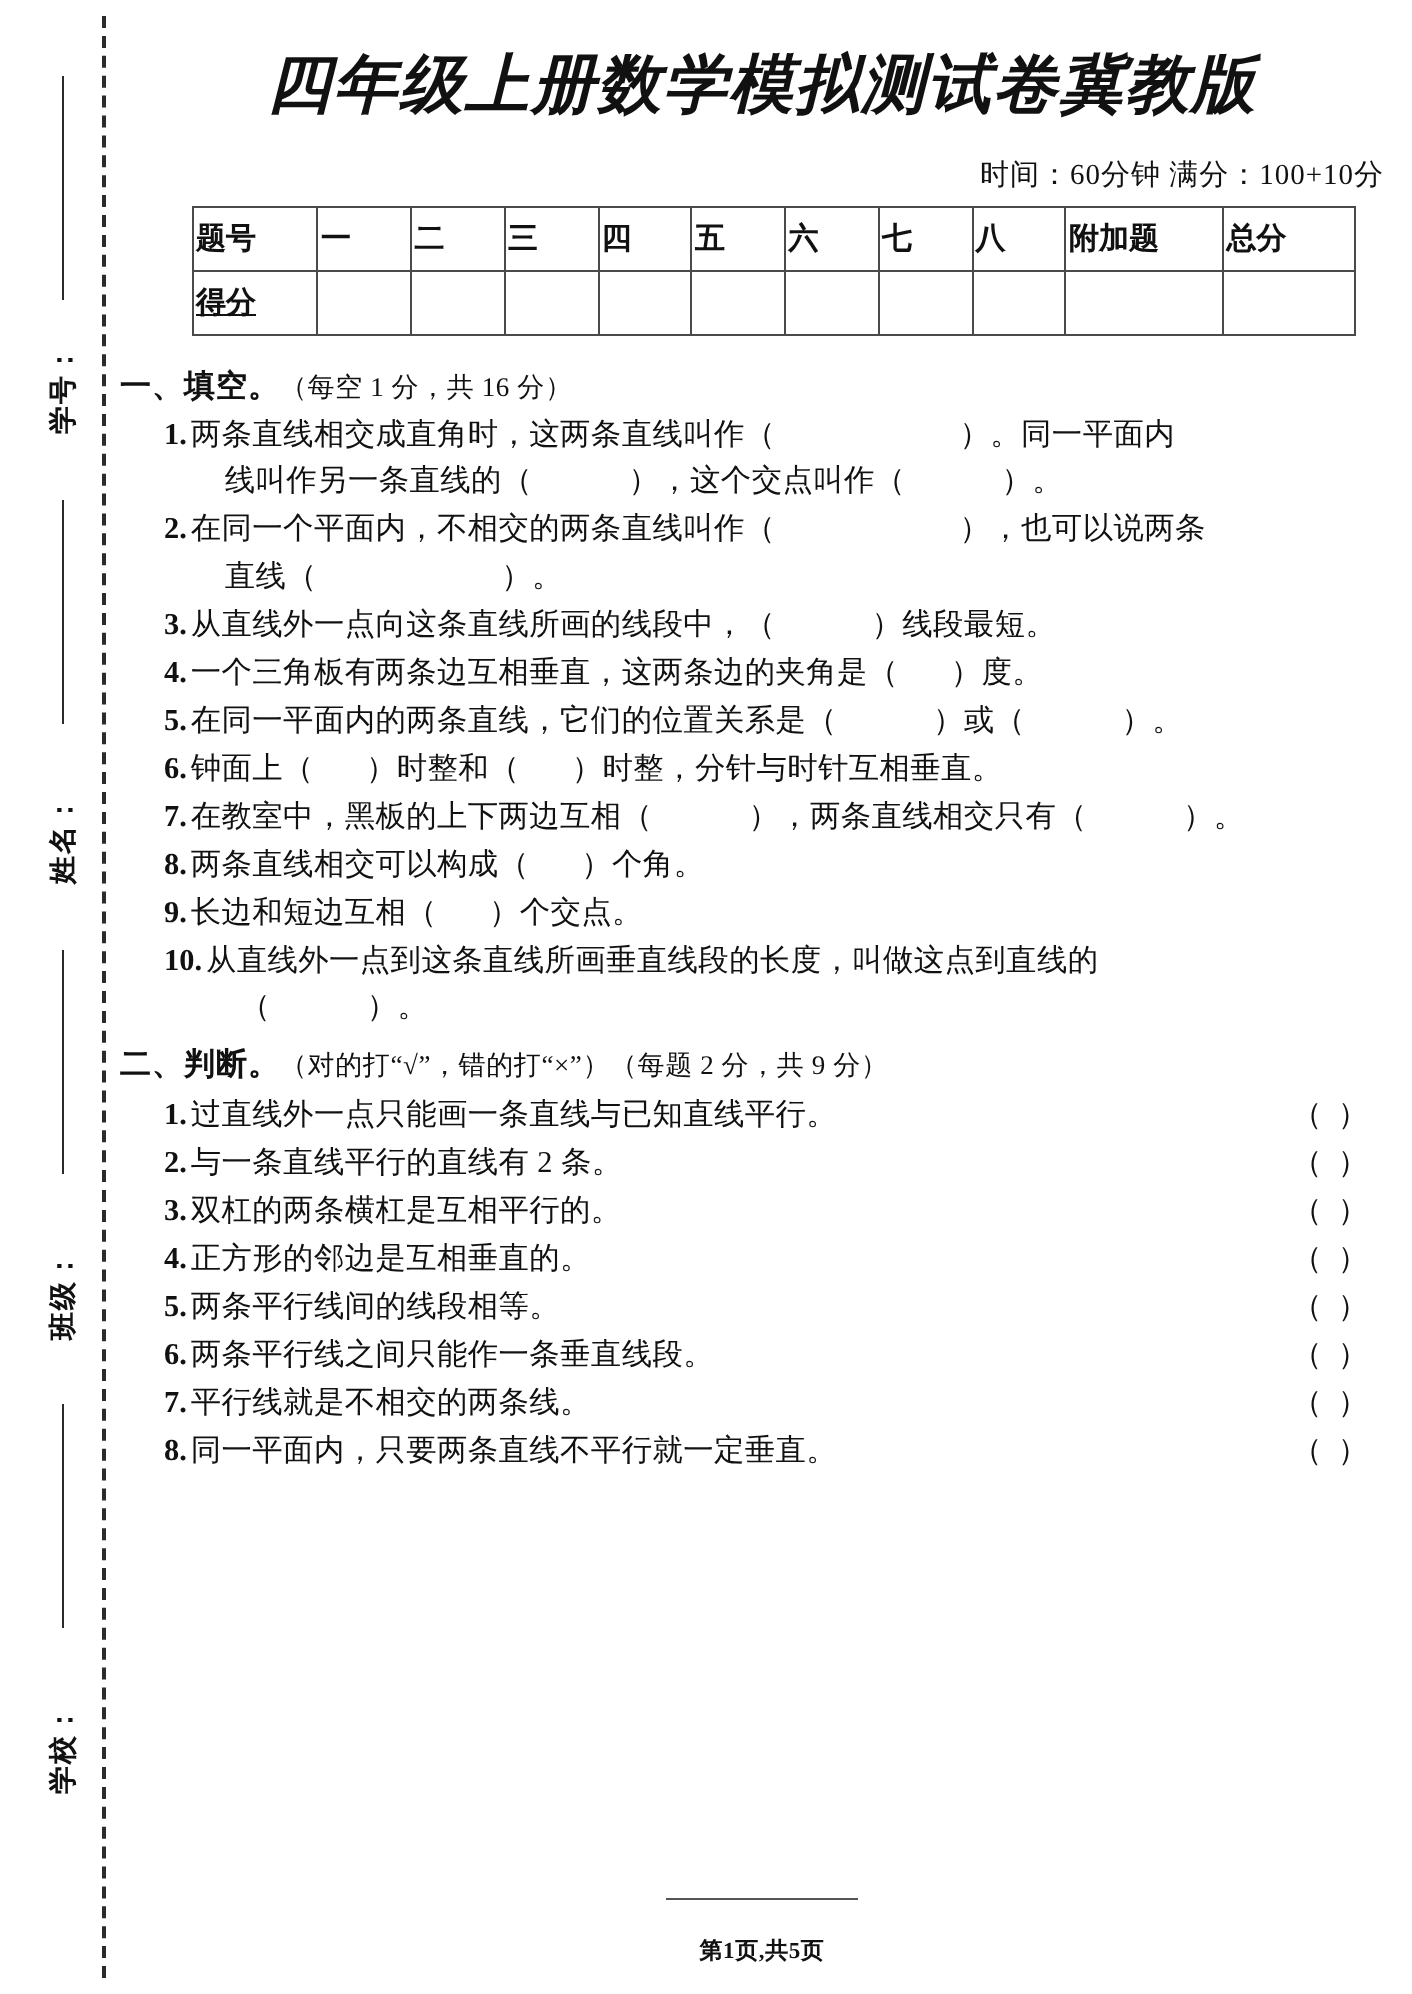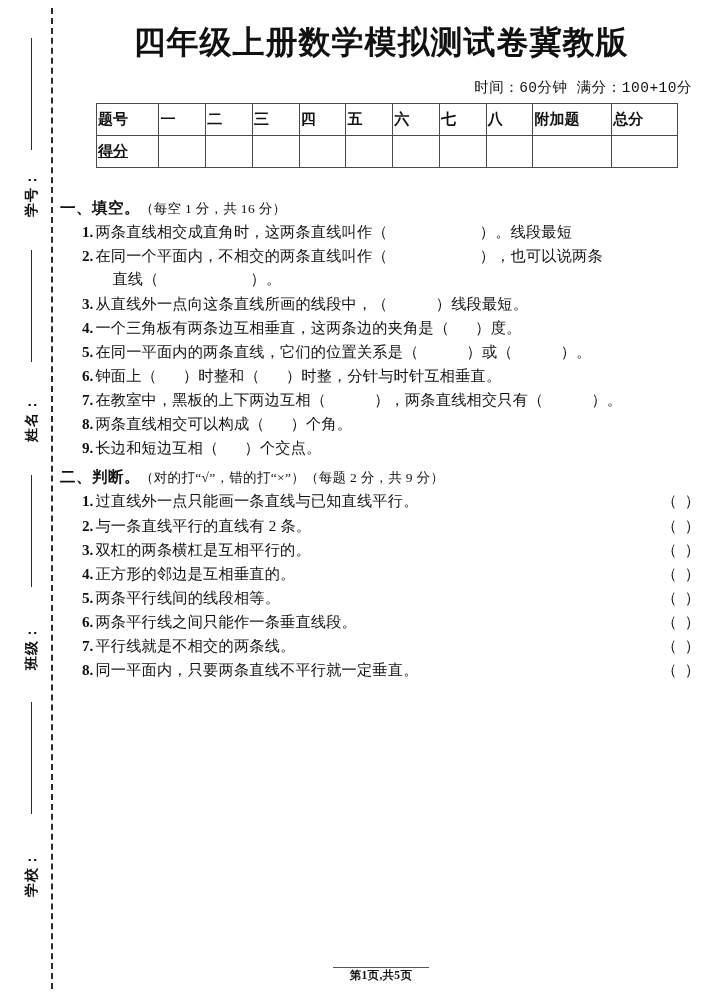--- a/index.html
+++ b/index.html
@@ -52,20 +52,21 @@
   
   #page {
     position: absolute;
     left: 56px; top: 0;
     width: 650px; height: 997px;
   }
 
   #title-block {
     margin-top: 22px;
     text-align: center;
+    font-style: italic;
   }
   .title-main {
     font-family: "Liberation Serif", "DejaVu Serif", serif;
     font-size: 32px;
     font-weight: 700;
     letter-spacing: 1px;
     line-height: 1.25;
     color: #111;
   }
   .title-sub {
@@ -78,21 +79,20 @@
     color: #111;
   }
 
   #meta-line {
     margin-top: 16px;
     padding-right: 14px;
     text-align: right;
     font-size: 14.5px;
     letter-spacing: 0.5px;
     color: #111;
-    font-family: Liberation Mono, monospace;
   }
 
   
   #score-table-wrap {
     margin-top: 6px;
     padding-left: 40px;
     padding-right: 28px;
   }
   table.score-table {
     border-collapse: collapse;
@@ -108,23 +108,23 @@
     color: #111;
   }
   table.score-table td.c-head  { width: 11.0%; }
   table.score-table td.c-num   { width: 8.1%; }
   table.score-table td.c-extra { width: 14.0%; }
   table.score-table td.c-total { width: 11.6%; }
   table.score-table tr.row-scores td { height: 29px; text-decoration: underline; }
 
   
   #body-content {
-    margin-top: 28px;
+    margin-top: 14px;
     padding-left: 4px;
-    padding-right: 4px;
+    padding-right: 20px;
   }
   .section-head {
     font-size: 15.5px;
     line-height: 1.5;
     margin: 0 0 1px 0;
     color: #111;
   }
   .section-head .sh-title {
     font-weight: 700;
     letter-spacing: 0.5px;
@@ -184,21 +184,21 @@
     bottom: 14px;
     text-align: center;
     font-size: 11.5px;
     font-weight: 700;
     letter-spacing: 0.3px;
     color: #111;
   }
   #footer .fline {
     display: inline-block;
     border-top: 1px solid #555;
-    padding-top: 0;
+    padding-top: 18px;
     min-width: 96px;
   }
 </style>
 </head>
 <body>
 
 <div id="margin-area">
   <div class="dashed-rule"></div>
 
   <div class="seal-line" style="top:38px;  height:112px;"></div>
@@ -258,21 +258,21 @@
   <div id="body-content">
 
     <div class="section-head">
       <span class="sh-title">一、填空。</span><span class="sh-note">（每空 1 分，共 16 分）</span>
     </div>
 
     <div class="q-list">
 
       <div class="q-item">
         <span class="q-num">1.</span>
-        <span class="q-text"><span>两条直线相交成直角时，这两条直线叫作（</span><span class="bl bl-l"></span><span>）。线段最短</span></span>
+        <span class="q-text"><span>两条直线相交成直角时，这两条直线叫作（</span><span class="bl bl-l"></span><span>）。同一平面内</span><span class="cont"><span>线叫作另一条直线的（</span><span class="bl bl-m"></span><span>），这个交点叫作（</span><span class="bl bl-m"></span><span>）。</span></span></span>
       </div>
 
       <div class="q-item">
         <span class="q-num">2.</span>
         <span class="q-text"><span>在同一个平面内，不相交的两条直线叫作（</span><span class="bl bl-l"></span><span>），也可以说两条</span><span class="cont"><span>直线（</span><span class="bl bl-l"></span><span>）。</span></span></span>
       </div>
 
       <div class="q-item">
         <span class="q-num">3.</span>
         <span class="q-text"><span>从直线外一点向这条直线所画的线段中，（</span><span class="bl bl-m"></span><span>）线段最短。</span></span>
@@ -301,20 +301,24 @@
       <div class="q-item">
         <span class="q-num">8.</span>
         <span class="q-text"><span>两条直线相交可以构成（</span><span class="bl bl-s"></span><span>）个角。</span></span>
       </div>
 
       <div class="q-item">
         <span class="q-num">9.</span>
         <span class="q-text"><span>长边和短边互相（</span><span class="bl bl-s"></span><span>）个交点。</span></span>
       </div>
 
+      <div class="q-item">
+        <span class="q-num">10.</span>
+        <span class="q-text"><span>从直线外一点到这条直线所画垂直线段的长度，叫做这点到直线的</span><span class="cont"><span>（</span><span class="bl bl-m"></span><span>）。</span></span></span>
+      </div>
 
     </div>
 
     <div class="section-head" style="margin-top:6px;">
       <span class="sh-title">二、判断。</span><span class="sh-note">（对的打“√”，错的打“×”）（每题 2 分，共 9 分）</span>
     </div>
 
     <div class="q-list">
 
       <div class="q-item wide">

